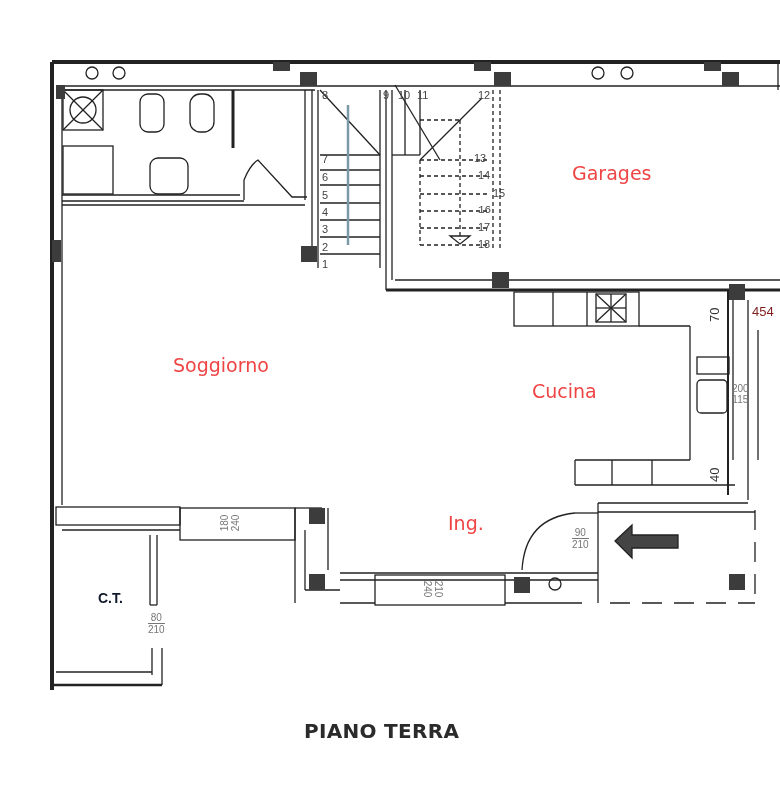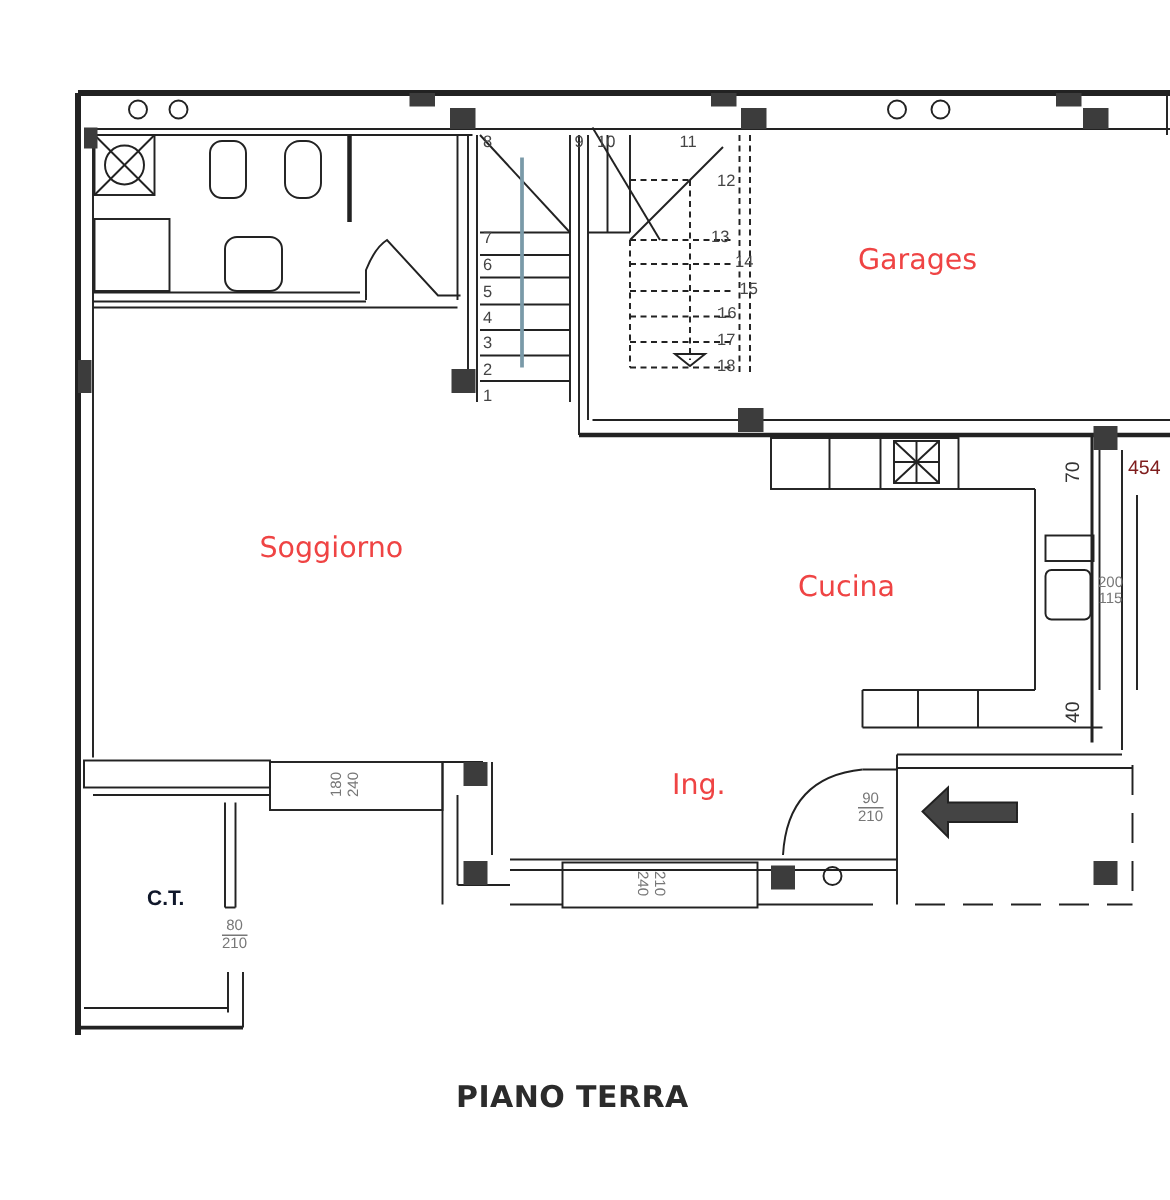--- a/index.html
+++ b/index.html
@@ -173,24 +173,24 @@
 <div class="lbl step" style="left:322px; top:258px;">1</div>
 <div class="lbl step" style="left:322px; top:241px;">2</div>
 <div class="lbl step" style="left:322px; top:223px;">3</div>
 <div class="lbl step" style="left:322px; top:206px;">4</div>
 <div class="lbl step" style="left:322px; top:189px;">5</div>
 <div class="lbl step" style="left:322px; top:171px;">6</div>
 <div class="lbl step" style="left:322px; top:153px;">7</div>
 <div class="lbl step" style="left:322px; top:89px;">8</div>
 <div class="lbl step" style="left:383px; top:89px;">9</div>
 <div class="lbl step" style="left:398px; top:89px;">10</div>
-<div class="lbl step" style="left:417px; top:89px;margin-left:36px;">11</div>
-<div class="lbl step" style="left:478px; top:89px;margin-top:26px;">12</div>
+<div class="lbl step" style="left:417px; top:89px;">11</div>
+<div class="lbl step" style="left:478px; top:89px;">12</div>
 <div class="lbl step" style="left:474px; top:152px;text-align:center;">13</div>
-<div class="lbl step" style="left:478px; top:169px;margin-left:12px;">14</div>
+<div class="lbl step" style="left:478px; top:169px;">14</div>
 <div class="lbl step" style="left:493px; top:187px;">15</div>
 <div class="lbl step" style="left:478px; top:204px;font-family:Liberation Mono, monospace;">16</div>
 <div class="lbl step" style="left:478px; top:221px;">17</div>
 <div class="lbl step" style="left:478px; top:238px;">18</div>
 
 <div class="lbl dim" style="left:222px; top:512px; transform:rotate(-90deg);">
   <span class="n">180</span>
   <span class="n">240</span>
 </div>
 <div class="lbl dim" style="left:425px; top:578px; transform:rotate(90deg);">

